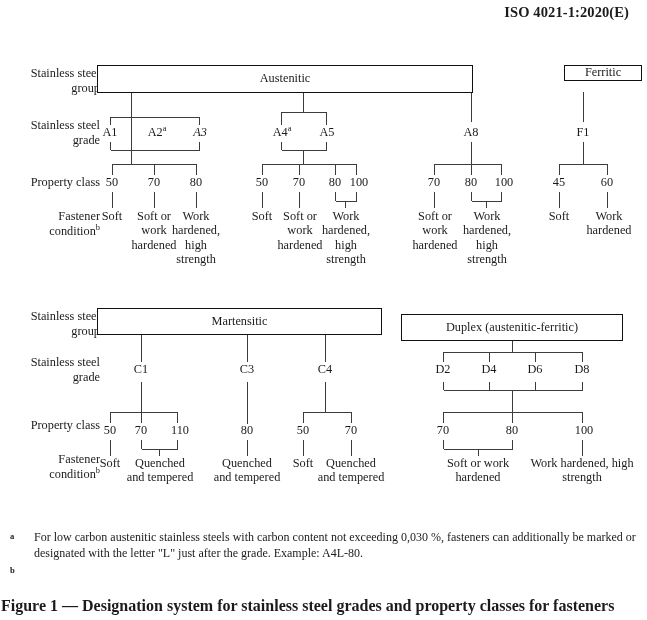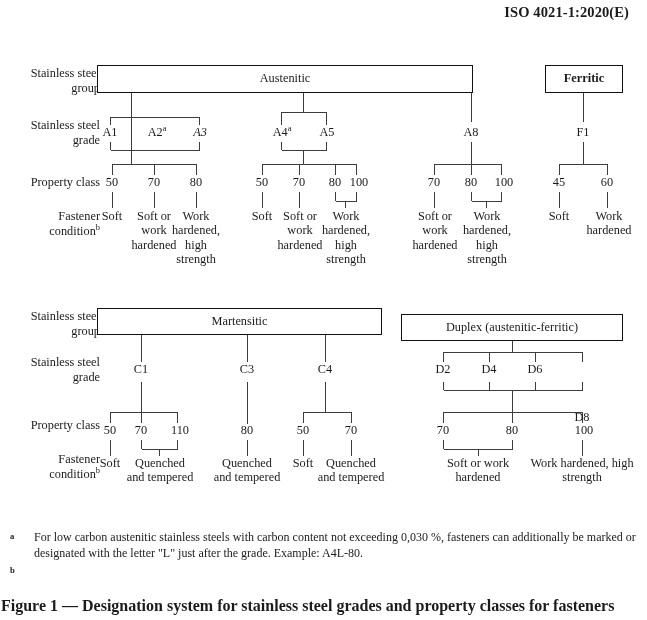--- a/index.html
+++ b/index.html
@@ -261,21 +261,21 @@
     <span>Property class</span>
   </div>
   <div class="rowlabel" style="left:0; top:209px; width:100px;">
     <span>Fastener</span><br>
     <span>condition</span><sup>b</sup>
   </div>
 
   <div class="gbox" style="left:97px; top:65px; width:376px; height:28px;">
     <span>Austenitic</span>
   </div>
-  <div class="gbox" style="left:545px; top:65px; width:78px; height:28px;font-weight:bold;">
+  <div class="gbox" style="left:564px; top:65px; width:78px; height:16px;">
     <span>Ferritic</span>
   </div>
 
   <div class="node" style="left:110px; top:125px;">
     <span>A1</span>
   </div>
   <div class="node" style="left:157px; top:125px;">
     <span>A2</span><sup>a</sup>
   </div>
   <div class="node" style="left:200px; top:125px;font-style:italic;">
@@ -396,21 +396,21 @@
   </div>
   <div class="node" style="left:443px; top:362px;">
     <span>D2</span>
   </div>
   <div class="node" style="left:489px; top:362px;">
     <span>D4</span>
   </div>
   <div class="node" style="left:535px; top:362px;">
     <span>D6</span>
   </div>
-  <div class="node" style="left:582px; top:362px;margin-top:48px;">
+  <div class="node" style="left:582px; top:362px;">
     <span>D8</span>
   </div>
 
   <div class="node" style="left:110px; top:423px;">
     <span>50</span>
   </div>
   <div class="node" style="left:141px; top:423px;">
     <span>70</span>
   </div>
   <div class="node" style="left:180px; top:423px;">

